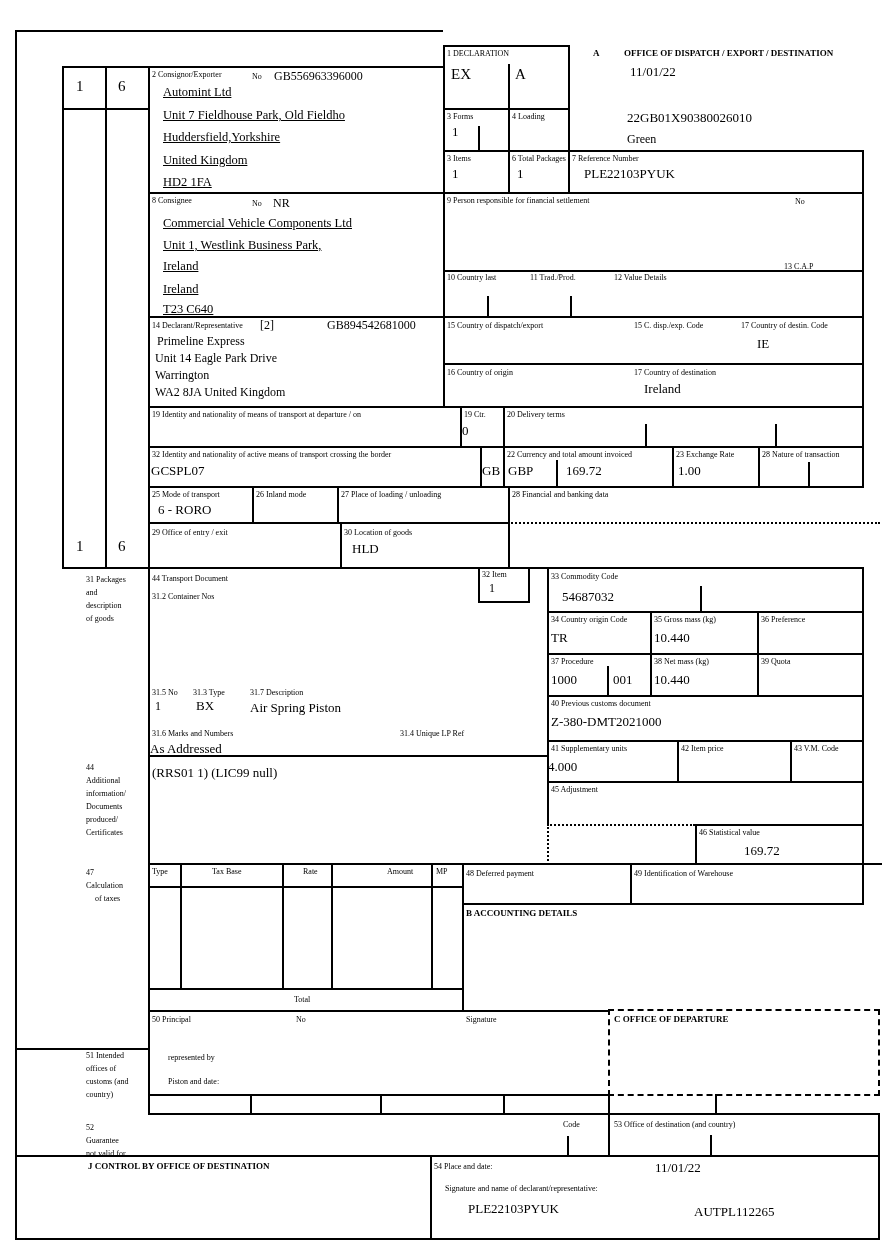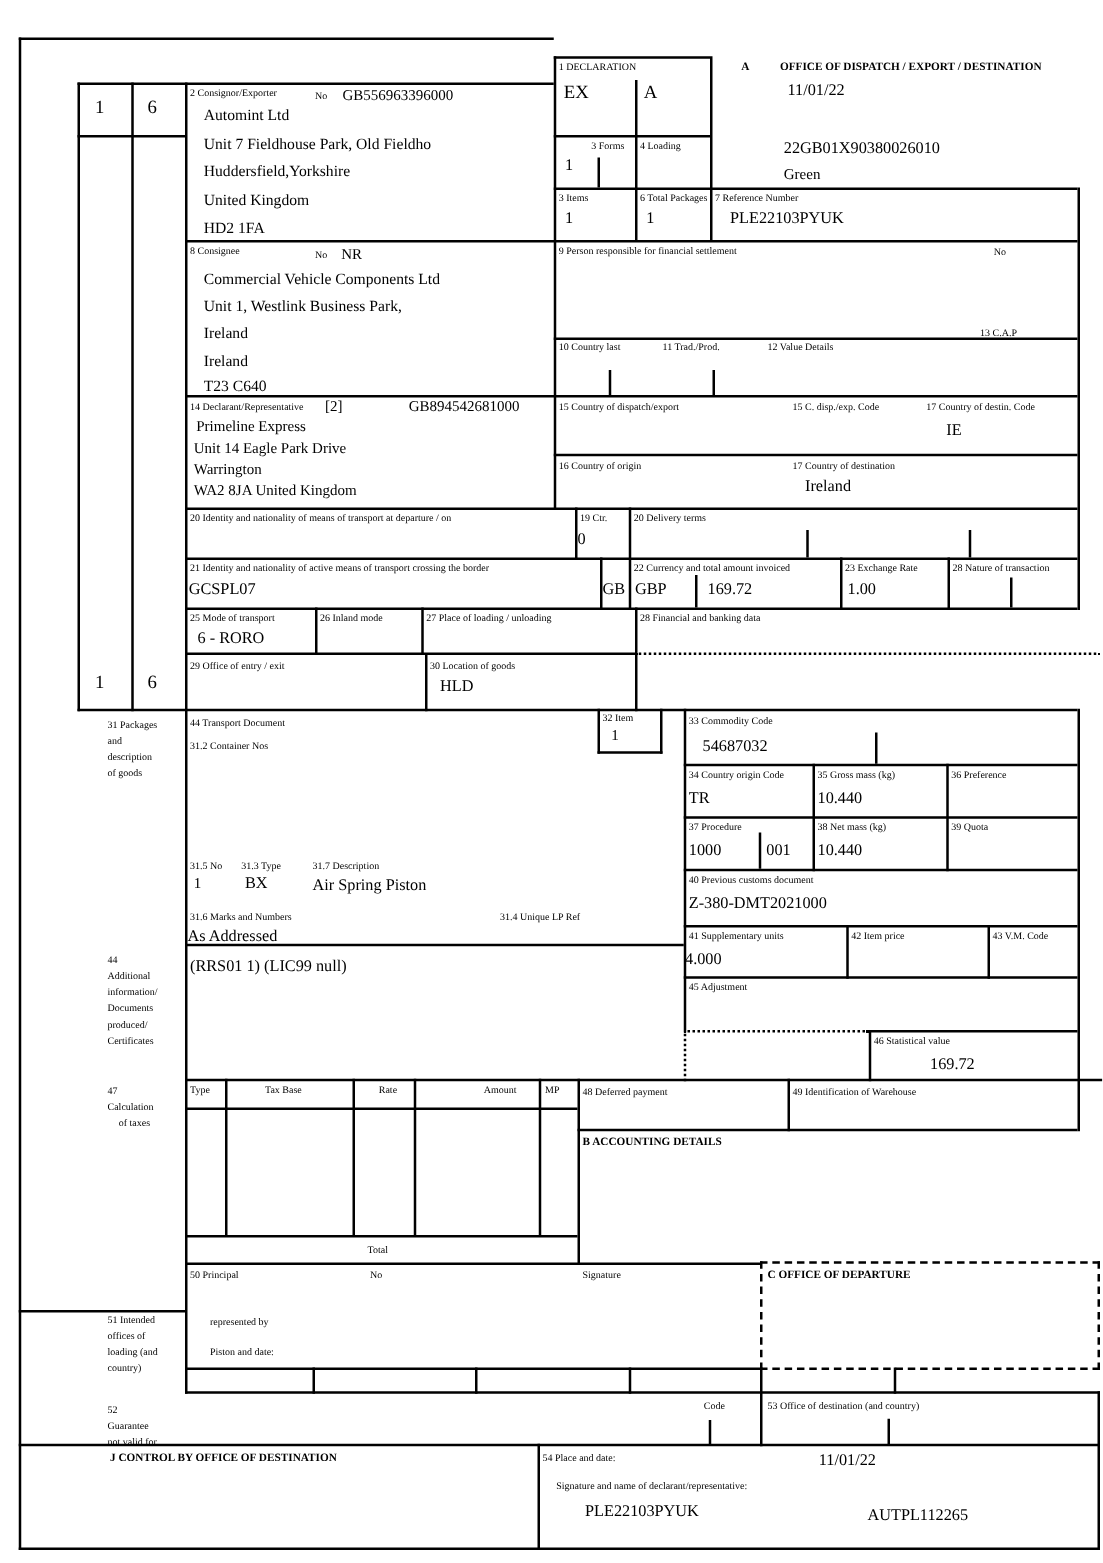--- a/index.html
+++ b/index.html
@@ -9,21 +9,21 @@
   .lv{position:absolute;width:2px;background:#000;}
   .dh{position:absolute;height:0;border-top:2px dotted #000;}
   .dv{position:absolute;width:0;border-left:2px dotted #000;}
   .dah{position:absolute;height:0;border-top:2px dashed #000;}
   .dav{position:absolute;width:0;border-left:2px dashed #000;}
   .lbl{position:absolute;font-size:8px;line-height:1.2;white-space:nowrap;}
   .sec{position:absolute;font-size:9px;font-weight:bold;white-space:nowrap;}
   .val{position:absolute;font-size:13px;white-space:nowrap;}
   .v12{position:absolute;font-size:12px;white-space:nowrap;}
   .v14{position:absolute;font-size:15px;white-space:nowrap;}
-  .a12{position:absolute;font-size:12.5px;white-space:nowrap;}
+  .a12{position:absolute;font-size:12.5px;white-space:nowrap;text-decoration:underline;}
 </style>
 </head>
 <body>
 
 <div class="page">
 
   <div>
     <i class="ln" style="left:15px;top:30px;width:428px"></i>
     <i class="ln" style="left:443px;top:45px;width:125px"></i>
     <i class="ln" style="left:62px;top:66px;width:381px"></i>
@@ -135,21 +135,21 @@
 
   <span class="lbl" style="left:152px;top:70px">2 Consignor/Exporter</span>
   <span class="lbl" style="left:252px;top:72px">No</span>
   <span class="v12" style="left:274px;top:69px">GB556963396000</span>
   <span class="a12" style="left:163px;top:85px">Automint Ltd</span>
   <span class="a12" style="left:163px;top:108px">Unit 7 Fieldhouse Park, Old Fieldho</span>
   <span class="a12" style="left:163px;top:130px">Huddersfield,Yorkshire</span>
   <span class="a12" style="left:163px;top:153px">United Kingdom</span>
   <span class="a12" style="left:163px;top:175px">HD2 1FA</span>
 
-  <span class="lbl" style="left:473px;top:112px">3 Forms</span>
+  <span class="lbl" style="left:447px;top:112px">3 Forms</span>
   <span class="val" style="left:452px;top:124px">1</span>
   <span class="lbl" style="left:512px;top:112px">4 Loading</span>
   <span class="lbl" style="left:447px;top:154px">3 Items</span>
   <span class="val" style="left:452px;top:166px">1</span>
   <span class="lbl" style="left:512px;top:154px">6 Total Packages</span>
   <span class="val" style="left:517px;top:166px">1</span>
   <span class="lbl" style="left:572px;top:154px">7 Reference Number</span>
   <span class="val" style="left:584px;top:166px">PLE22103PYUK</span>
 
   <span class="lbl" style="left:152px;top:196px">8 Consignee</span>
@@ -177,25 +177,25 @@
   <span class="v12" style="left:155px;top:385px">WA2 8JA United Kingdom</span>
 
   <span class="lbl" style="left:447px;top:321px">15 Country of dispatch/export</span>
   <span class="lbl" style="left:634px;top:321px">15 C. disp./exp. Code</span>
   <span class="lbl" style="left:741px;top:321px">17 Country of destin. Code</span>
   <span class="val" style="left:757px;top:336px">IE</span>
   <span class="lbl" style="left:447px;top:368px">16 Country of origin</span>
   <span class="lbl" style="left:634px;top:368px">17 Country of destination</span>
   <span class="val" style="left:644px;top:381px">Ireland</span>
 
-  <span class="lbl" style="left:152px;top:410px">20 Identity and nationality of means of transport at departure / on</span>
+  <span class="lbl" style="left:152px;top:410px">19 Identity and nationality of means of transport at departure / on</span>
   <span class="lbl" style="left:464px;top:410px">19 Ctr.</span>
   <span class="val" style="left:462px;top:423px">0</span>
   <span class="lbl" style="left:507px;top:410px">20 Delivery terms</span>
-  <span class="lbl" style="left:152px;top:450px">21 Identity and nationality of active means of transport crossing the border</span>
+  <span class="lbl" style="left:152px;top:450px">32 Identity and nationality of active means of transport crossing the border</span>
   <span class="val" style="left:151px;top:463px">GCSPL07</span>
   <span class="val" style="left:482px;top:463px">GB</span>
   <span class="lbl" style="left:507px;top:450px">22 Currency and total amount invoiced</span>
   <span class="val" style="left:508px;top:463px">GBP</span>
   <span class="val" style="left:566px;top:463px">169.72</span>
   <span class="lbl" style="left:676px;top:450px">23 Exchange Rate</span>
   <span class="val" style="left:678px;top:463px">1.00</span>
   <span class="lbl" style="left:762px;top:450px">28 Nature of transaction</span>
 
   <span class="lbl" style="left:152px;top:490px">25 Mode of transport</span>
@@ -272,21 +272,21 @@
 
   <span class="lbl" style="left:152px;top:1015px">50 Principal</span>
   <span class="lbl" style="left:296px;top:1015px">No</span>
   <span class="lbl" style="left:466px;top:1015px">Signature</span>
   <span class="sec" style="left:614px;top:1014px">C OFFICE OF DEPARTURE</span>
   <span class="lbl" style="left:168px;top:1053px">represented by</span>
   <span class="lbl" style="left:168px;top:1077px">Piston and date:</span>
 
   <span class="lbl" style="left:86px;top:1051px">51 Intended</span>
   <span class="lbl" style="left:86px;top:1064px">offices of</span>
-  <span class="lbl" style="left:86px;top:1077px">loading (and</span>
+  <span class="lbl" style="left:86px;top:1077px">customs (and</span>
   <span class="lbl" style="left:86px;top:1090px">country)</span>
   <span class="lbl" style="left:86px;top:1123px">52</span>
   <span class="lbl" style="left:86px;top:1136px">Guarantee</span>
   <span class="lbl" style="left:86px;top:1149px">not valid for</span>
   <span class="sec" style="left:88px;top:1161px">J CONTROL BY OFFICE OF DESTINATION</span>
   <span class="lbl" style="left:563px;top:1120px">Code</span>
   <span class="lbl" style="left:614px;top:1120px">53 Office of destination (and country)</span>
 
   <span class="lbl" style="left:434px;top:1162px">54 Place and date:</span>
   <span class="val" style="left:655px;top:1160px">11/01/22</span>

